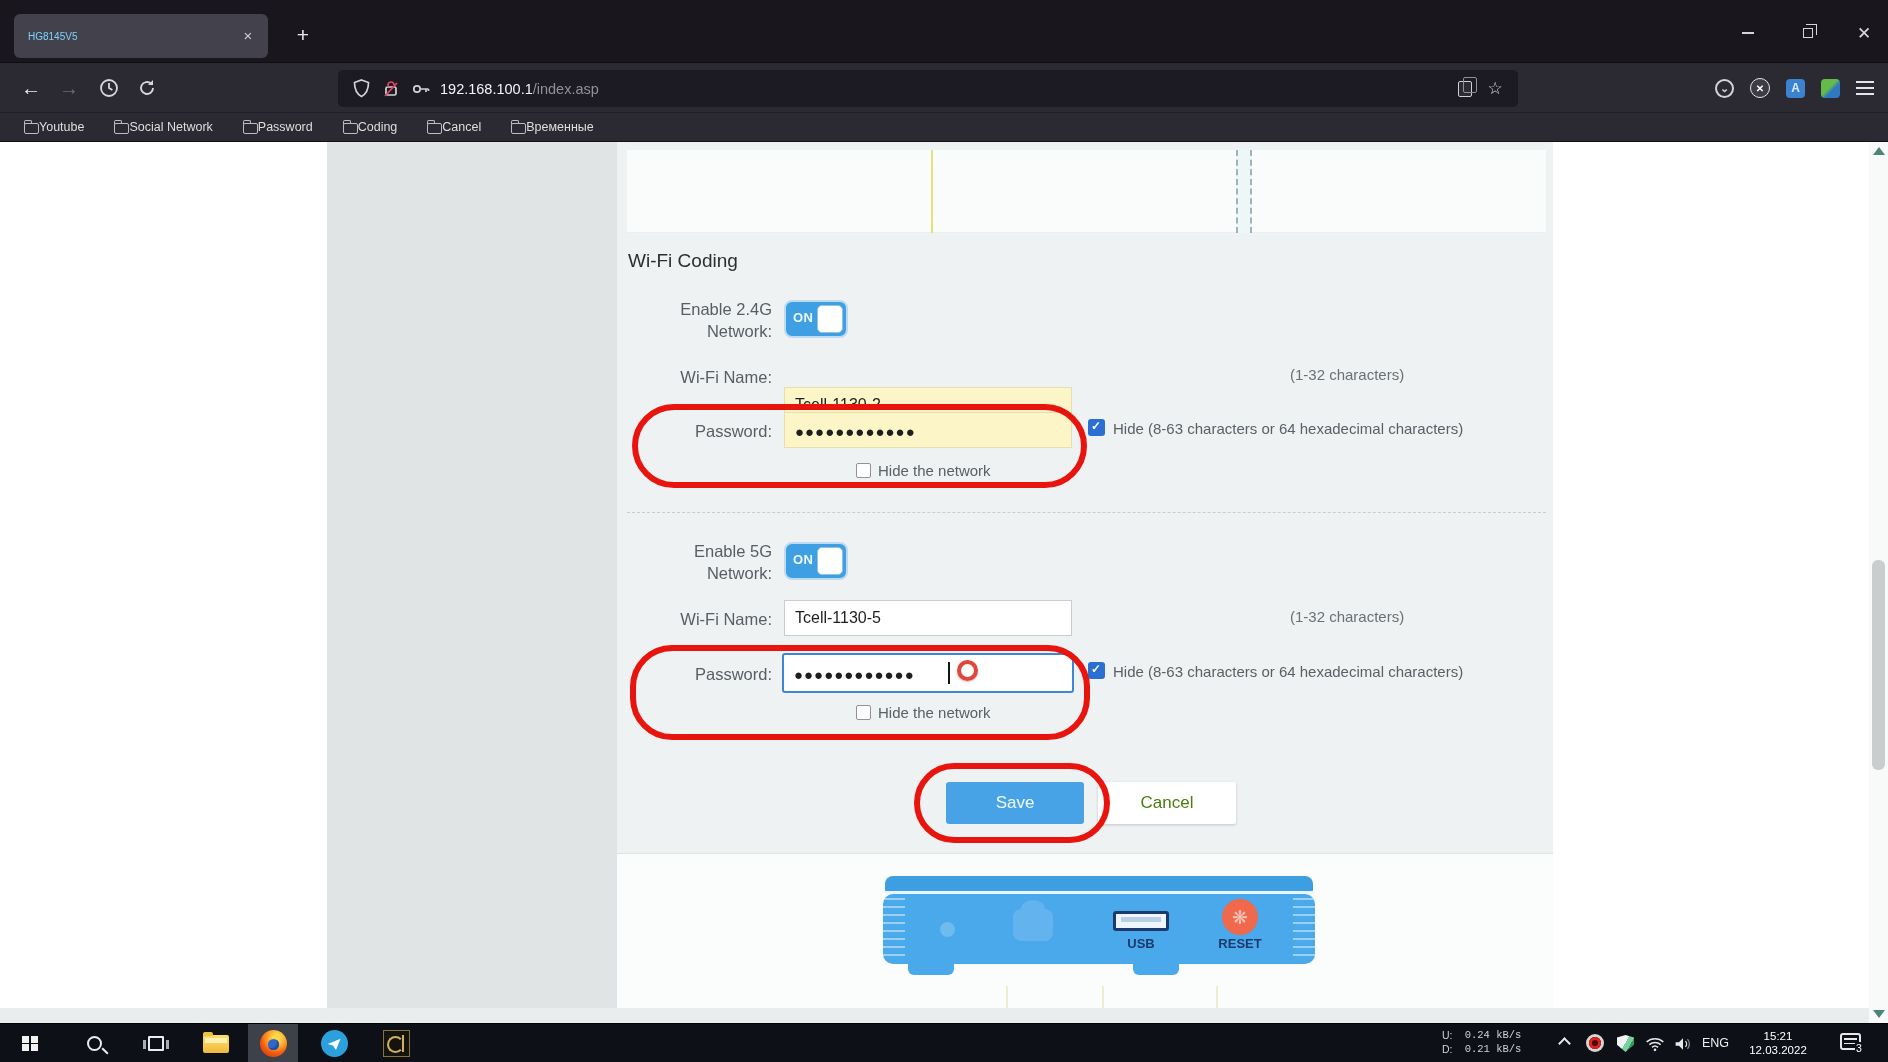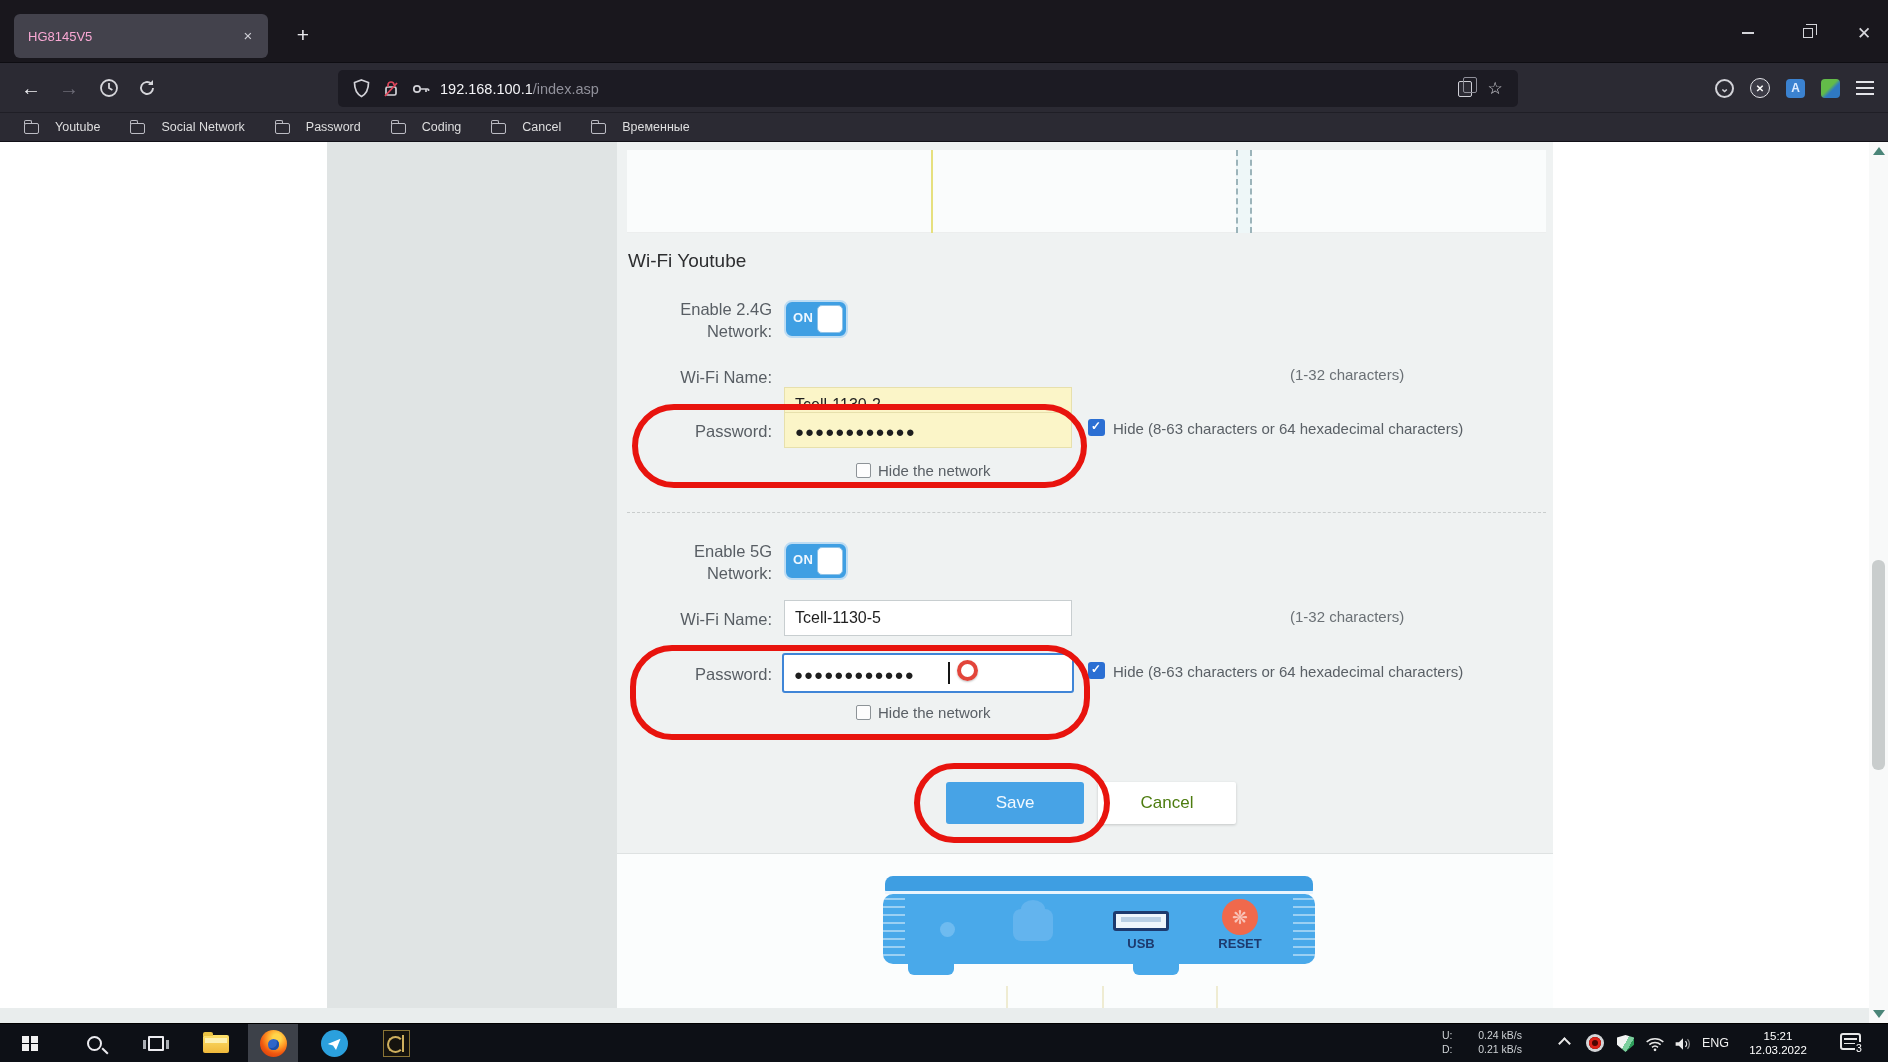--- a/index.html
+++ b/index.html
@@ -5,21 +5,21 @@
   * { margin:0; padding:0; box-sizing:border-box; }
   html,body { width:1888px; height:1062px; background:#000; }
   body { font-family:"Liberation Sans", sans-serif; }
   #screen { position:relative; width:1888px; height:1062px; overflow:hidden; background:#fff;
             box-shadow: inset 0 0 0 2px #c9cdce; }
 
   
   .tabbar { position:absolute; left:0; top:0; width:1888px; height:62px; background:#19171d; }
   .tab { position:absolute; left:14px; top:14px; width:254px; height:44px; background:#43424c;
          border-radius:6px; display:flex; align-items:center; padding:0 10px 0 14px; }
-  .tab-title { color:#f9a8d4; font-size:13px; flex:1; white-space:nowrap; overflow:hidden; }
+  .tab-title { color:#7dd3fc; font-size:10px; flex:1; white-space:nowrap; overflow:hidden; }
   .tab-close { color:#cfcfd6; font-size:15px; width:20px; height:20px; line-height:20px; text-align:center; border-radius:4px; }
   .newtab { position:absolute; left:288px; top:20px; width:30px; height:30px; color:#e8e8ec;
             font-size:21px; text-align:center; line-height:29px; border-radius:4px; }
   .winctl { position:absolute; top:14px; width:44px; height:38px; display:flex; align-items:center; justify-content:center; }
   .wc-min { left:1726px; } .wc-restore { left:1786px; } .wc-close { left:1842px; }
   .wc-min i { display:block; width:12px; height:2px; background:#d4d4d9; }
   .wc-restore i { display:block; position:relative; width:10px; height:10px; border:1.5px solid #d4d4d9; }
   .wc-restore i:before { content:""; position:absolute; left:2px; top:-5px; width:10px; height:10px;
                          border:1.5px solid #d4d4d9; border-bottom:none; border-left:none; }
   .wc-close span { color:#d8d8dd; font-size:17px; }
@@ -40,21 +40,21 @@
   .toolbar-right { position:absolute; right:14px; top:0; height:50px; display:flex; align-items:center; gap:16px; }
   .pocket { width:19px; height:19px; border:2px solid #d2d2d8; border-radius:50%; display:flex; align-items:center; justify-content:center; color:#d2d2d8; font-size:11px; font-weight:bold; }
   .blocker { width:20px; height:20px; background:#3c3b46; border:1.7px solid #e5e5ea; border-radius:50%; color:#fff; font-size:10px; display:flex; align-items:center; justify-content:center; font-weight:bold; }
   .ext-blue { width:19px; height:19px; border-radius:4px; background:#3b82d0; color:#dcebff; font-size:12px; font-weight:bold; display:flex; align-items:center; justify-content:center; }
   .ext-color { width:19px; height:19px; border-radius:4px; background:linear-gradient(135deg,#63bb49 0 45%,#2f79c2 60% 100%); }
   .hamburger { width:18px; height:14px; border-top:2px solid #e4e4e9; border-bottom:2px solid #e4e4e9; position:relative; }
   .hamburger:before { content:""; position:absolute; left:0; top:4px; width:18px; height:2px; background:#e4e4e9; }
 
   .bookbar { position:absolute; left:0; top:112px; width:1888px; height:30px; background:#2b2a33;
              border-top:1px solid #1f1e26; display:flex; align-items:center; padding-left:24px; gap:30px; border-bottom:1px solid #121118; }
-  .bm { display:flex; align-items:center; gap:16px; }
+  .bm { display:flex; align-items:center; gap:0; }
   .bm-label { color:#dededf; font-size:12.5px; }
   .folder { position:relative; width:15px; height:11px; border:1.6px solid #bcbcc4; border-radius:2px; margin-top:2px; }
   .folder:before { content:""; position:absolute; left:-1px; top:-4px; width:6px; height:3px; border:1.6px solid #bcbcc4; border-bottom:none; border-radius:2px 2px 0 0; }
 
   
   .content { position:absolute; left:0; top:142px; width:1888px; height:881px; background:#ffffff; }
   .sidebar-strip { position:absolute; left:327px; top:0; width:290px; height:866px; background:#e0e4e4; }
   .main-bg { position:absolute; left:617px; top:0; width:936px; height:711px; background:#eff2f2; }
   .router-bg { position:absolute; left:617px; top:711px; width:936px; height:155px; background:#fbfdfd; border-top:1px solid #dee2e2; }
   .footer-strip { position:absolute; left:0; top:866px; width:1888px; height:15px; background:#e9eded; }
@@ -143,21 +143,21 @@
            background:radial-gradient(circle at 62% 30%, #ffd54a 0 16%, #ff9d27 38%, #f1570f 62%, #c4310c 100%); }
   .ff-ic:after { content:""; position:absolute; left:8px; top:9px; width:11px; height:11px; border-radius:50%; background:#2e66c9; box-shadow:inset -2px -2px 0 #1c4fa8; }
   .tg-ic { position:relative; width:27px; height:27px; border-radius:50%; background:#2ba0dd; display:flex; align-items:center; justify-content:center; }
   .gold-ic { width:27px; height:27px; background:#15130e; border:1px solid #8a7435; position:relative; }
   .gold-ic:before { content:""; position:absolute; left:3px; top:5px; width:13px; height:13px; border:2px solid #cfb05e; border-radius:50%; border-right-color:transparent; }
   .gold-ic:after { content:""; position:absolute; left:18px; top:4px; width:2px; height:17px; background:#cfb05e; }
 
   .tray-net { position:absolute; left:1442px; top:5px; display:flex; flex-direction:column; gap:1px; }
   .net-row { display:flex; gap:8px; font-size:10.5px; color:#ced2d5; line-height:13px; }
   .net-row .lbl { width:14px; }
-  .net-row .val { width:58px; text-align:right; }
+  .net-row .val { width:58px; text-align:center;font-family:Liberation Mono, monospace; }
   .chev { position:absolute; left:1560px; top:15px; width:9px; height:9px; border-top:2px solid #e8e8e8; border-left:2px solid #e8e8e8; transform:rotate(45deg); }
   .rec-ic { position:absolute; left:1586px; top:10px; width:18px; height:18px; border-radius:50%; background:#d3d5d7; }
   .rec-ic:after { content:""; position:absolute; left:3px; top:3px; width:12px; height:12px; border-radius:50%; background:#dc241a; box-shadow:inset 0 0 0 3px #dc241a, inset 0 0 0 6px #4a0703; }
   .shield-ic { position:absolute; left:1617px; top:11px; width:17px; height:17px;
                clip-path:polygon(50% 0,100% 15%,100% 58%,50% 100%,0 58%,0 15%);
                background:linear-gradient(120deg,#f2f4f3 0 48%,#7ccf9e 48% 70%,#2e9e5b 70%); }
   .eng { position:absolute; left:1702px; top:12px; color:#f0f0f0; font-size:12.5px; }
   .clock { position:absolute; left:1742px; top:5px; width:72px; text-align:center; color:#fff; font-size:11.5px; line-height:14px; }
   .notif-ic { position:absolute; left:1840px; top:9px; width:21px; height:17px; border:2px solid #e8e8e8; border-radius:3px; }
   .notif-ic i { display:block; margin:3px 2px 0; height:1.5px; background:#e8e8e8; }
@@ -276,21 +276,21 @@
   <div class="content">
     <div class="sidebar-strip"></div>
     <div class="main-bg"></div>
     <div class="router-bg"></div>
 
     <div class="top-panel">
       <div class="vline-yellow"></div>
       <div class="vline-dashed"></div>
     </div>
 
-    <div class="page-title">Wi-Fi Youtube</div>
+    <div class="page-title">Wi-Fi Coding</div>
 
     <div class="flabel" style="top:156px; left:652px; width:120px;">Enable 2.4G Network:</div>
     <div class="toggle" style="top:158px;">
       <span class="on">ON</span>
       <span class="knob"></span>
     </div>
 
     <div class="flabel" style="top:224px;">Wi-Fi Name:</div>
     <input class="tinput inp-yellow" style="top: 216px; margin-top: 29px;" value="Tcell-1130-2">
     <div class="fhint" style="top:224px;">(1-32 characters)</div>

